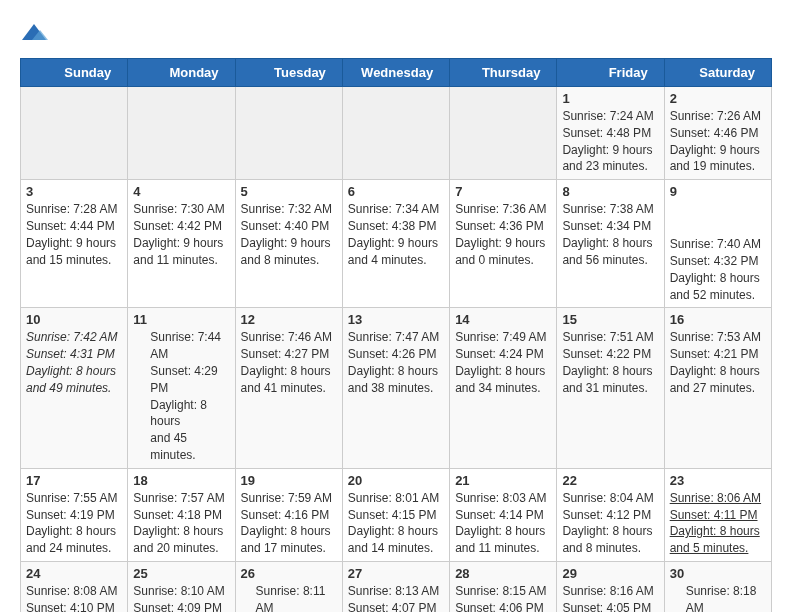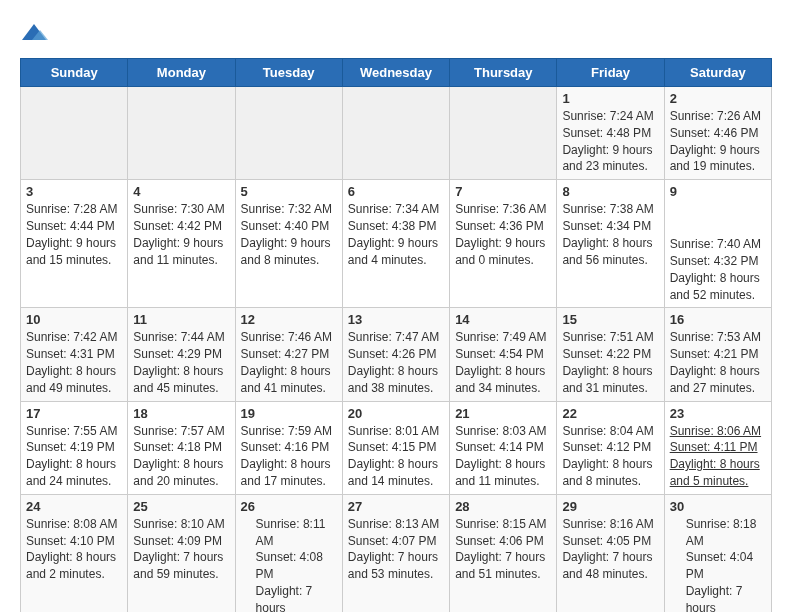--- a/index.html
+++ b/index.html
@@ -55,22 +55,22 @@
     }
     table {
       width: 100%;
       border-collapse: collapse;
     }
     thead tr th {
       background: #2a6db5;
       color: #fff;
       font-size: 13px;
       font-weight: bold;
-      padding: 6px 8px;
-      text-align: center;
+      padding: 6px 16px;
+      text-align: right;
       border: 1px solid #1a5a9a;
     }
     tbody tr td {
       border: 1px solid #ccc;
       vertical-align: top;
       padding: 4px 5px;
       width: calc(100% / 7);
       min-height: 80px;
       font-size: 11px;
       color: #333;
@@ -198,28 +198,28 @@
           <span class="day-number">9</span>
           <div class="day-info" style="white-space: pre-line; margin-top: 37px;">Sunrise: 7:40 AM
 Sunset: 4:32 PM
 Daylight: 8 hours
 and 52 minutes.</div>
         </td>
       </tr>
       <tr>
         <td>
           <span class="day-number">10</span>
-          <div class="day-info" style="white-space: pre-line;">Sunrise: 7:42 AM
+          <div class="day-info" style="white-space: pre-line; font-style: italic;">Sunrise: 7:42 AM
 Sunset: 4:31 PM
 Daylight: 8 hours
 and 49 minutes.</div>
         </td>
         <td>
           <span class="day-number">11</span>
-          <div class="day-info" style="white-space: pre-line;">Sunrise: 7:44 AM
+          <div class="day-info" style="white-space: pre-line; margin-left: 17px;">Sunrise: 7:44 AM
 Sunset: 4:29 PM
 Daylight: 8 hours
 and 45 minutes.</div>
         </td>
         <td>
           <span class="day-number">12</span>
           <div class="day-info" style="white-space: pre-line;">Sunrise: 7:46 AM
 Sunset: 4:27 PM
 Daylight: 8 hours
 and 41 minutes.</div>
@@ -227,21 +227,21 @@
         <td>
           <span class="day-number">13</span>
           <div class="day-info" style="white-space: pre-line;">Sunrise: 7:47 AM
 Sunset: 4:26 PM
 Daylight: 8 hours
 and 38 minutes.</div>
         </td>
         <td>
           <span class="day-number">14</span>
           <div class="day-info" style="white-space: pre-line;">Sunrise: 7:49 AM
-Sunset: 4:54 PM
+Sunset: 4:24 PM
 Daylight: 8 hours
 and 34 minutes.</div>
         </td>
         <td>
           <span class="day-number">15</span>
           <div class="day-info" style="white-space: pre-line;">Sunrise: 7:51 AM
 Sunset: 4:22 PM
 Daylight: 8 hours
 and 31 minutes.</div>
         </td>

